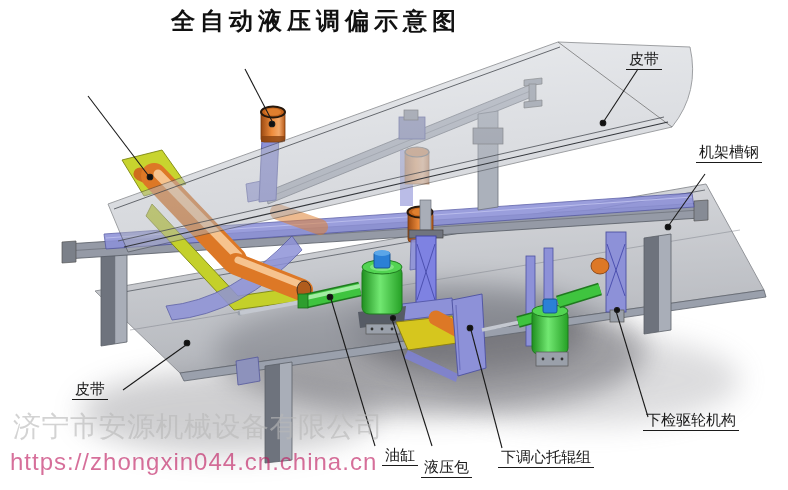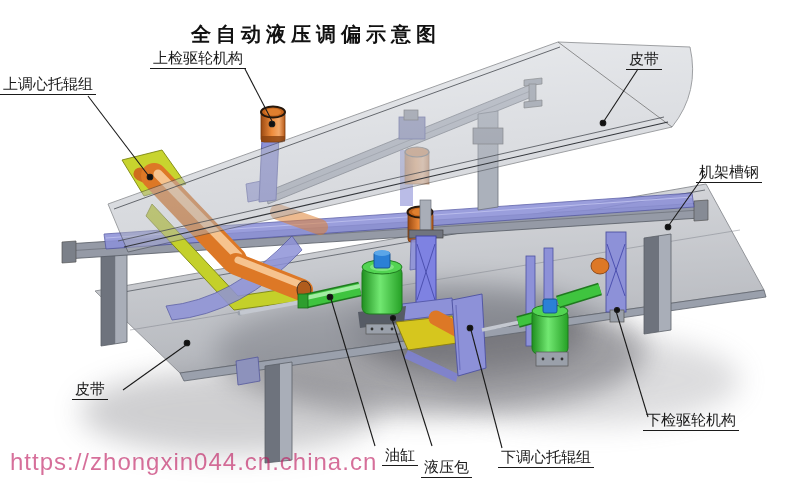--- a/index.html
+++ b/index.html
@@ -2,23 +2,23 @@
 <html><head>
 <meta charset="utf-8">
 <style>
   html,body{margin:0;padding:0;background:#ffffff;}
   #stage{
     position:relative;width:788px;height:490px;background:#ffffff;overflow:hidden;
     font-family:"Liberation Sans","DejaVu Sans",sans-serif;
   }
   #scene{position:absolute;left:0;top:0;width:788px;height:490px;}
   .title{
-    position:absolute;left:0;top:21px;width:632px;text-align:center;
+    position:absolute;left:0;top:5px;width:632px;text-align:center;
     font-family:"Liberation Serif","DejaVu Serif",serif;
-    font-size:20px;font-weight:bold;color:#111;letter-spacing:5px;
+    font-size:24px;font-weight:bold;color:#111;letter-spacing:5px;
   }
   .lbl{
     position:absolute;
     font-family:"Liberation Serif","DejaVu Serif",serif;
     font-size:15px;color:#1a1a1a;line-height:17px;
     border-bottom:1.2px solid #1a1a1a;padding:0 3px 1px 3px;white-space:nowrap;
   }
   .wm{
     position:absolute;color:#b9b9b9;opacity:.62;white-space:nowrap;
     font-family:"Liberation Sans","DejaVu Sans",sans-serif;
@@ -222,27 +222,26 @@
         <circle cx="330" cy="297" r="2.8"></circle>
       <line x1="432" y1="446" x2="392" y2="319"></line>
         <circle cx="393" cy="318" r="2.5"></circle>
       <line x1="502" y1="448" x2="471" y2="330"></line>
         <circle cx="470" cy="328" r="2.8"></circle>
       <line x1="648" y1="417" x2="616" y2="311"></line>
         <circle cx="617" cy="310" r="2.5"></circle>
     </g>
   </svg>
 
+  <div class="wm wm-company">济宁市安源机械设备有限公司</div>
   <div class="wm wm-url">https://zhongxin044.cn.china.cn</div>
 
   <div class="title">全自动液压调偏示意图</div>
 
-  <div class="lbl" style="left:150px;top:50px;">上检驱轮机构</div>
-  <div class="lbl" style="left:0px;top:76px;">上调心托辊组</div>
   <div class="lbl" style="left:626px;top:51px;">皮带</div>
-  <div class="lbl" style="left:696px;top:164px;">机架槽钢</div>
+  <div class="lbl" style="left:696px;top:144px;">机架槽钢</div>
   <div class="lbl" style="left:72px;top:381px;">皮带</div>
   <div class="lbl" style="left:382px;top:447px;">油缸</div>
   <div class="lbl" style="left:421px;top:447px;margin-top:12px;">液压包</div>
   <div class="lbl" style="left:498px;top:449px;">下调心托辊组</div>
   <div class="lbl" style="left:643px;top:412px;">下检驱轮机构</div>
 
 </div>
 
 </body></html>

